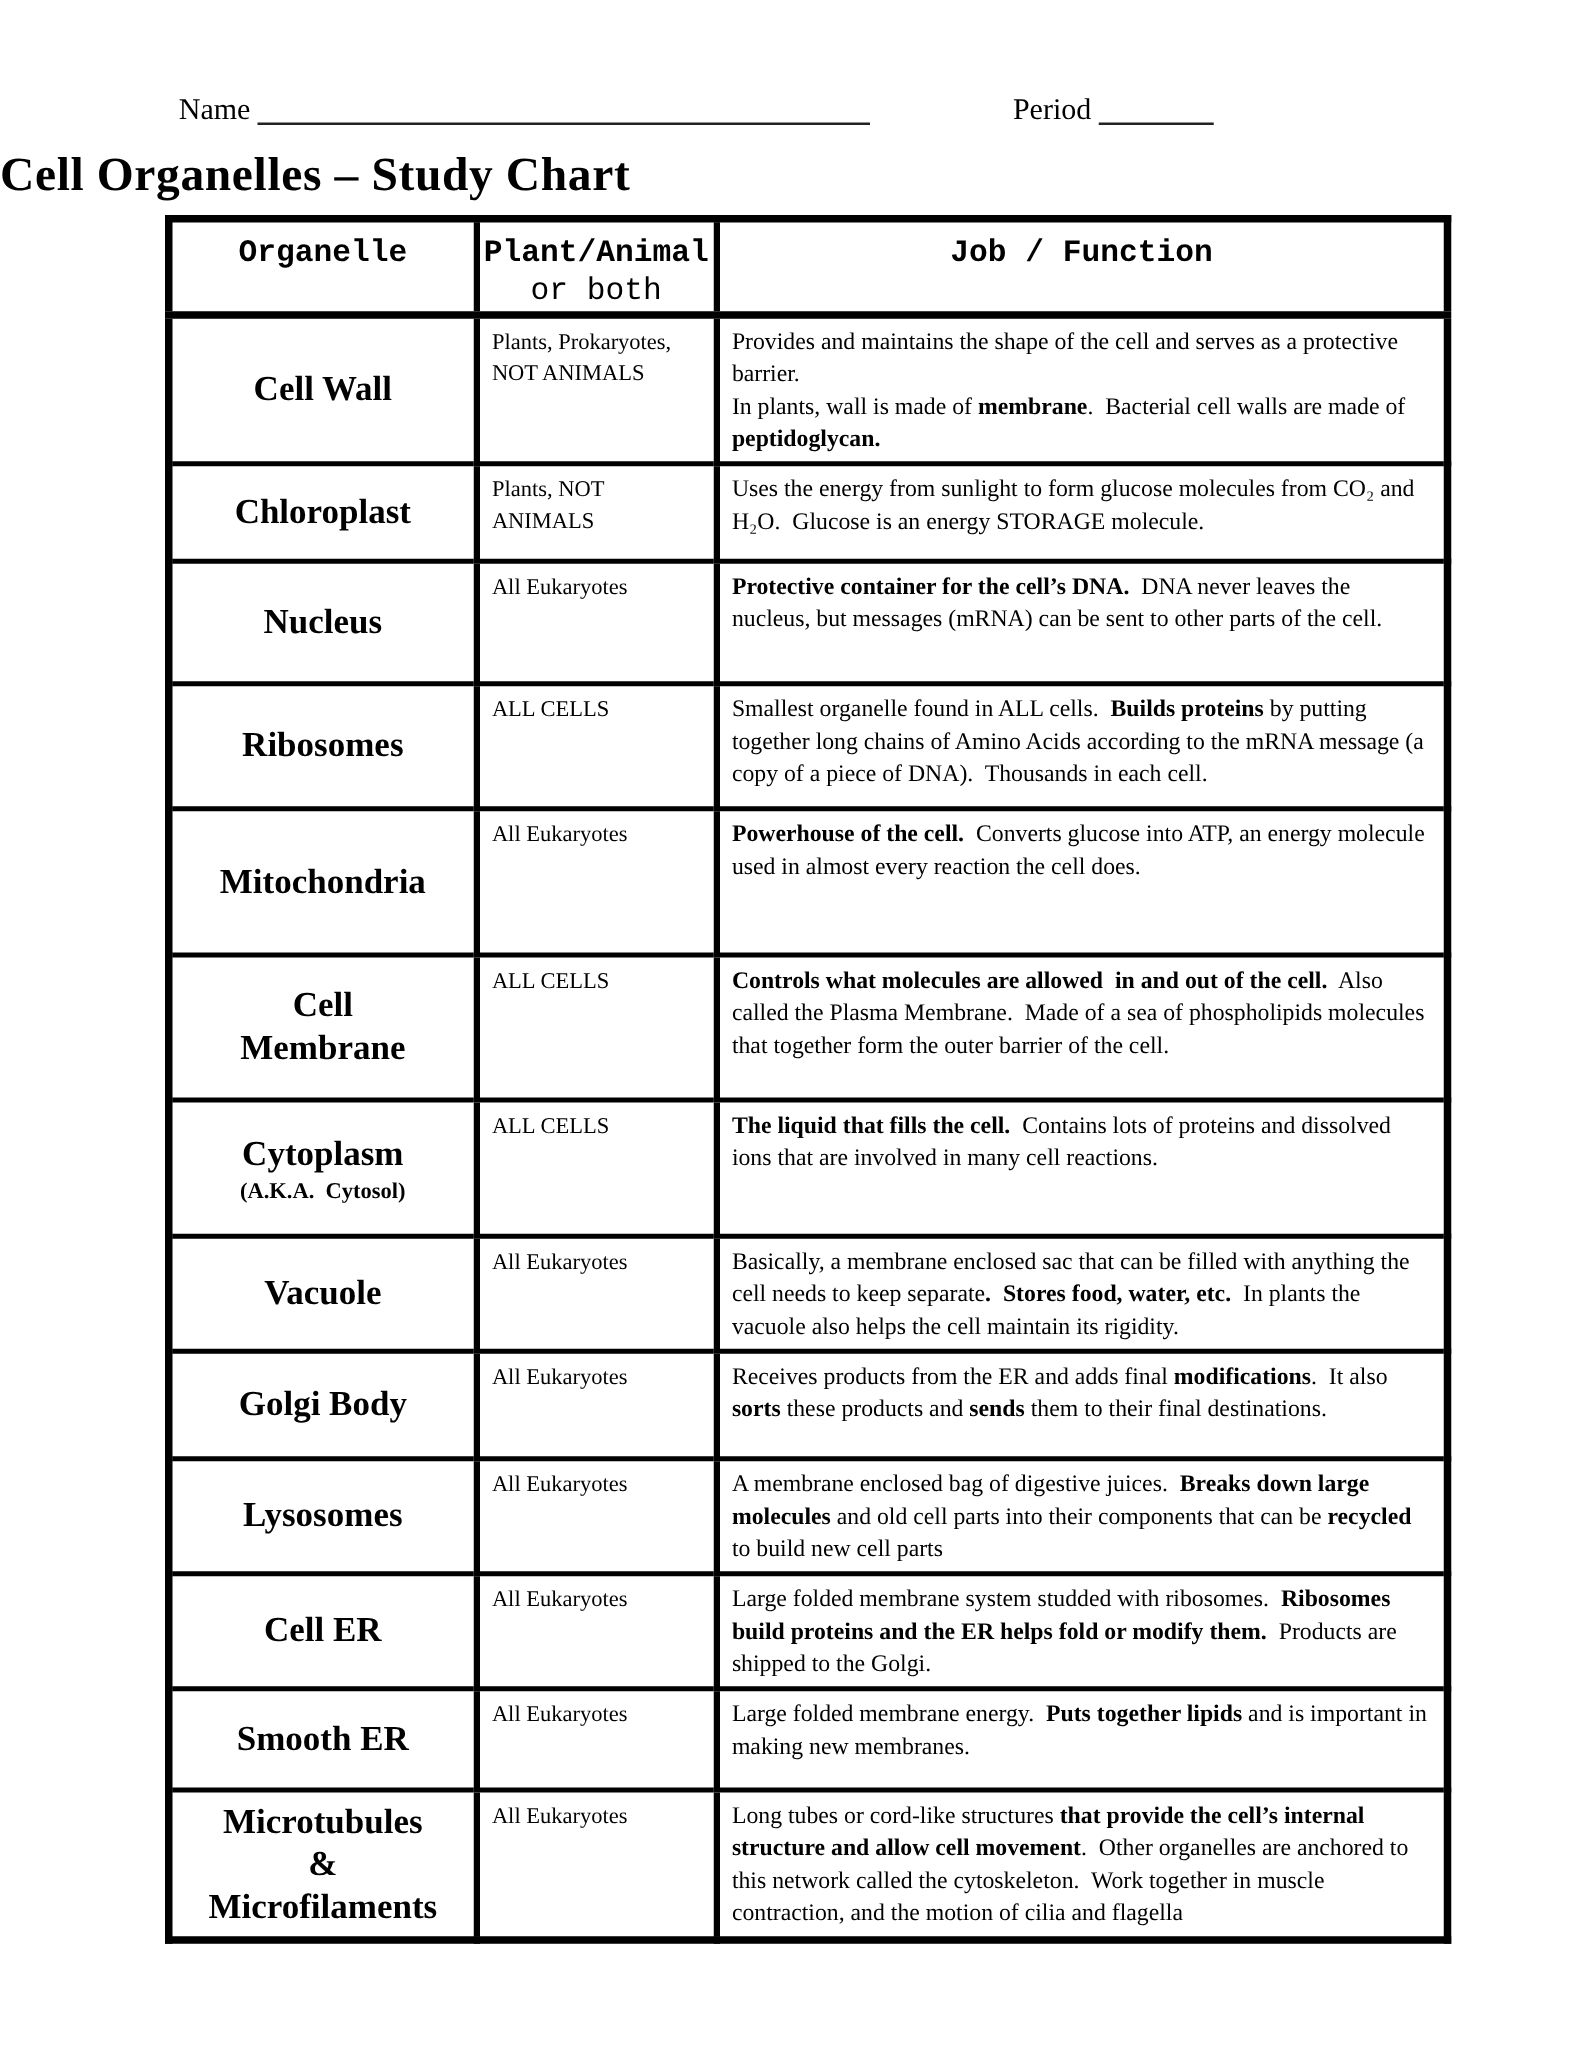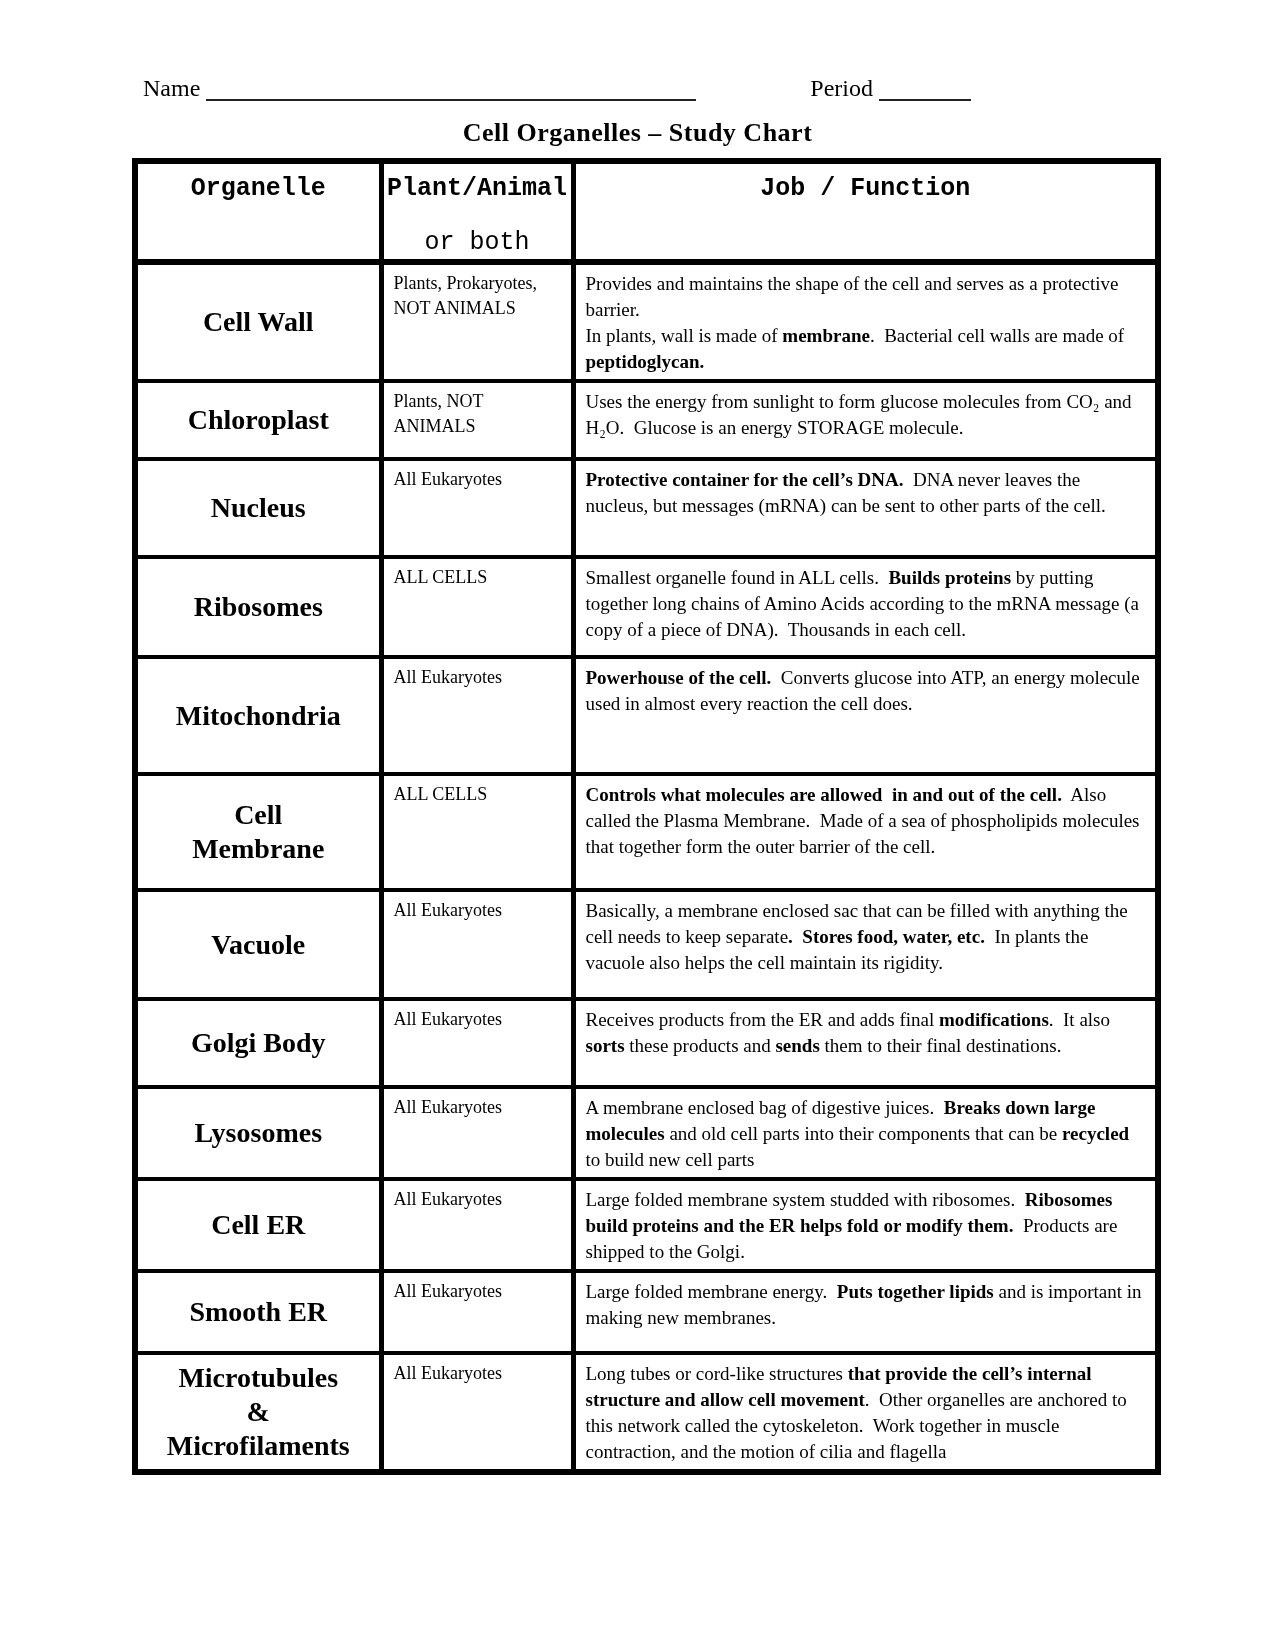--- a/index.html
+++ b/index.html
@@ -18,22 +18,21 @@
   .blank{
     display:inline-block;
     border-bottom:2px solid #222;
     transform:translateY(5px);
   }
   .name-blank{width:490px;}
   .period-blank{width:92px;}
   .period-label{margin-left:108px;}
   h1.title{
     margin:16px 0 10px 0;
-    text-align:center;
-    font-size:26px;
+    font-size:38px;
     font-weight:bold;
     letter-spacing:0.5px;
   }
   table.chart{
     table-layout:fixed;
     border-collapse:collapse;
     border:6px solid #000;
     margin-left:132px;
     width:1023px;
   }
@@ -48,21 +47,21 @@
   thead tr{height:71px;font-family:Liberation Mono, monospace;}
   thead th{
     border-bottom:6px solid #000;
     vertical-align:top;
     padding-top:10px;
     font-size:25px;
     font-weight:bold;
     text-align:center;
     line-height:30px;
   }
-  .or-both{font-weight:normal;margin-top:24px;}
+  .or-both{font-weight:normal;}
   tbody tr:nth-child(1){height:112px;}
   tbody tr:nth-child(2){height:78px;}
   tbody tr:nth-child(3){height:98px;}
   tbody tr:nth-child(4){height:100px;}
   tbody tr:nth-child(5){height:117px;}
   tbody tr:nth-child(6){height:116px;}
   tbody tr:nth-child(7){height:109px;}
   tbody tr:nth-child(8){height:88px;}
   tbody tr:nth-child(9){height:86px;}
   tbody tr:nth-child(10){height:88px;}
@@ -175,20 +174,28 @@
         <tr>
           <td class="org">
             <div class="orgname">Cell
 Membrane</div>
           </td>
           <td class="type">ALL CELLS</td>
           <td class="func"><b>Controls what molecules are allowed  in and out of the cell.</b><span>  Also called the Plasma Membrane.  Made of a sea of phospholipids molecules that together form the outer barrier of the cell.</span></td>
         </tr>
         <tr>
           <td class="org">
+            <div class="orgname">Cytoplasm</div>
+            <div class="orgsub">(A.K.A.  Cytosol)</div>
+          </td>
+          <td class="type">ALL CELLS</td>
+          <td class="func"><b>The liquid that fills the cell.</b><span>  Contains lots of proteins and dissolved ions that are involved in many cell reactions.</span></td>
+        </tr>
+        <tr>
+          <td class="org">
             <div class="orgname">Vacuole</div>
           </td>
           <td class="type">All Eukaryotes</td>
           <td class="func"><span>Basically, a membrane enclosed sac that can be filled with anything the cell needs to keep separate</span><b>.  Stores food, water, etc.</b><span>  In plants the vacuole also helps the cell maintain its rigidity.</span></td>
         </tr>
         <tr>
           <td class="org">
             <div class="orgname">Golgi Body</div>
           </td>
           <td class="type">All Eukaryotes</td>

